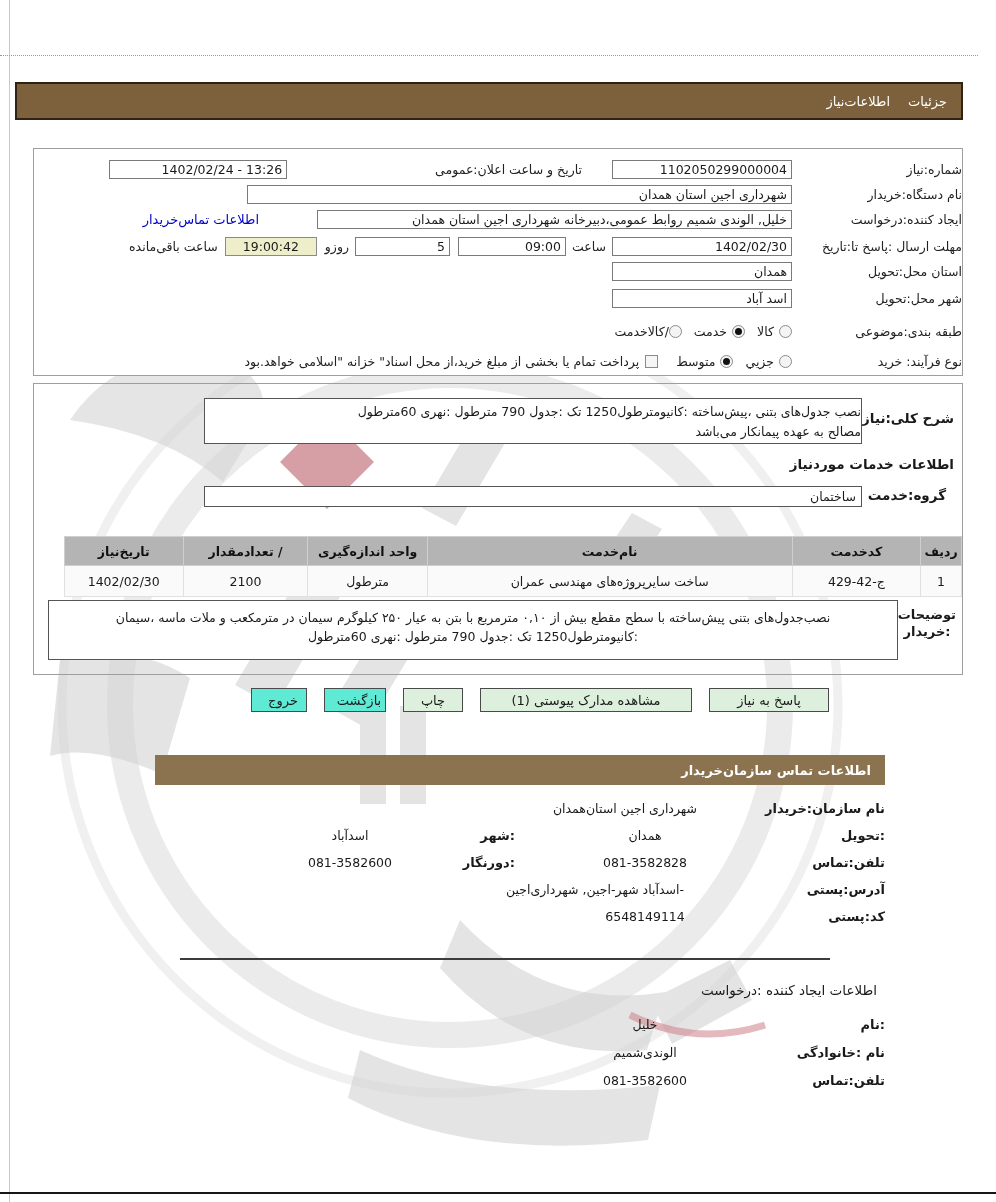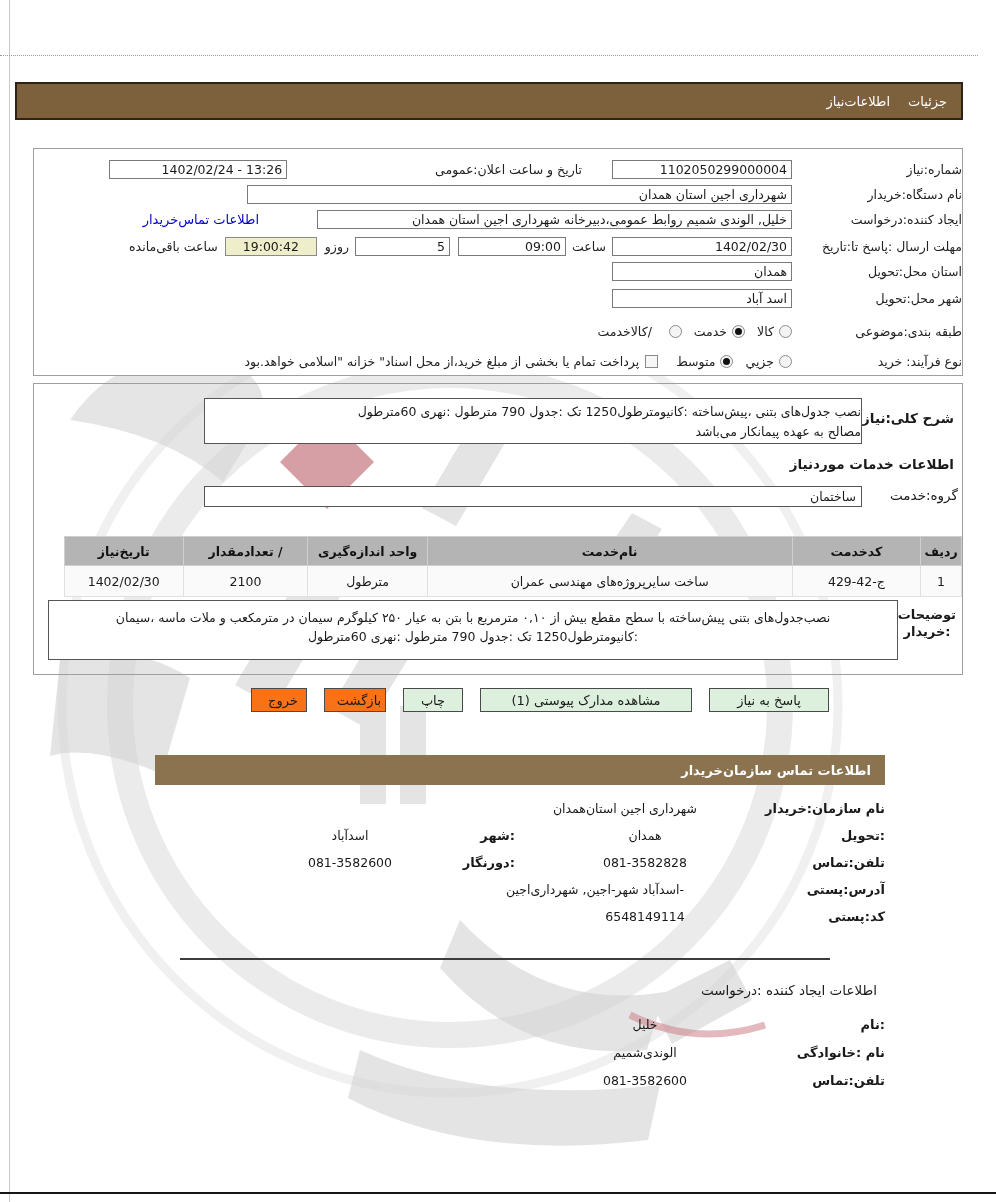--- a/index.html
+++ b/index.html
@@ -31,35 +31,35 @@
   .link{color:#0000cc;font-size:13px;cursor:pointer;}
   .count{background:#eeeecb;border:1px solid #8a8a8a;height:19px;box-sizing:border-box;display:flex;align-items:center;justify-content:center;font-size:12.5px;}
 
   .radio{width:13px;height:13px;border-radius:50%;border:1px solid #8a8a8a;background:#f4f4f4;position:relative;box-sizing:border-box;flex:none;}
   .radio.checked::after{content:"";position:absolute;left:2px;top:2px;right:2px;bottom:2px;border-radius:50%;background:#111;}
   .chk{width:13px;height:13px;border:1px solid #8a8a8a;background:#f6f6f6;box-sizing:border-box;flex:none;}
 
   .b{font-weight:bold;}
   .desc-box{position:absolute;right:100px;top:14px;width:658px;height:46px;border:1px solid #555;background:#fff;font-size:12.5px;line-height:20px;padding-top:3px;box-sizing:border-box;}
   .svc-head{position:absolute;right:8px;top:72px;font-weight:bold;font-size:13.5px;}
-  .grp-label{position:absolute;right:4px;top:103px;font-weight:normal;font-size:13.5px;}
+  .grp-label{position:absolute;right:16px;top:103px;font-weight:bold;font-size:13.5px;}
   .grp-box{position:absolute;right:100px;top:102px;width:658px;height:21px;border:1px solid #555;background:#fff;box-sizing:border-box;font-size:12.5px;display:flex;align-items:center;padding:0 5px;}
 
   table.svc{position:absolute;top:152px;right:0px;width:898px;border-collapse:collapse;font-size:12.5px;}
   table.svc th{background:#b4b4b4;font-weight:bold;color:#111;height:26px;border:1px solid #cfcfcf;text-align:center;}
   table.svc td{background:#fafafa;height:28px;border:1px solid #e0e0e0;text-align:center;}
 
   .notes-label{position:absolute;right:6px;top:222px;width:58px;text-align:center;font-weight:bold;font-size:13px;line-height:17px;}
   .notes-box{position:absolute;right:64px;top:216px;width:850px;height:60px;border:1px solid #555;background:#fff;text-align:center;font-size:12.5px;line-height:19px;padding-top:7px;box-sizing:border-box;}
 
   
   .btnrow{position:absolute;top:688px;right:167px;display:flex;gap:17px;z-index:1;}
   .btn{height:24px;border:1px solid #4a4a4a;display:flex;align-items:center;justify-content:center;font-size:13px;box-sizing:border-box;cursor:pointer;}
   .btn.green{background:#ddf0dd;}
-  .btn.pink{background:#f97316;padding-left:8px;}
+  .btn.pink{background:#5eead4;padding-left:8px;}
 
   
   .bar2{position:absolute;top:755px;right:111px;width:730px;height:30px;background:#8a734e;color:#fff;font-weight:bold;font-size:13px;display:flex;align-items:center;padding:0 14px;box-sizing:border-box;z-index:1;}
   .contact{position:absolute;top:795px;right:111px;width:730px;z-index:1;}
   .crow{display:flex;align-items:center;height:27px;padding-left:4px;}
   .c-label{width:140px;min-width:140px;font-weight:bold;text-align:right;font-size:13px;}
   .c-val{width:200px;text-align:center;font-size:12.5px;}
   .c-label2{width:90px;min-width:90px;font-weight:bold;text-align:right;font-size:13px;margin-right:30px;}
   .c-val2{width:150px;text-align:center;font-size:12.5px;}
   .divider{position:absolute;top:958px;right:166px;width:650px;border-top:2px solid #3c3c3c;z-index:1;}
@@ -161,21 +161,21 @@
         </div>
     </div>
 
     <div class="frow" style="margin-top:8px;">
       <span class="f-label">طبقه بندی:موضوعی</span>
       <span class="radio"></span>
       <span class="lbl" style="margin:0 5px 0 12px;">کالا</span>
       <span class="radio checked"></span>
       <span class="lbl" style="margin:0 5px 0 12px;">خدمت</span>
       <span class="radio"></span>
-      <span class="lbl" style="margin:0 17px;">/کالاخدمت</span>
+      <span class="lbl" style="margin:0 0;">/کالاخدمت</span>
     </div>
 
     <div class="frow" style="margin-top:5px;">
       <span class="f-label">نوع فرآیند: خرید</span>
       <span class="radio"></span>
       <span class="lbl" style="margin:0 5px 0 12px;">جزيي</span>
       <span class="radio checked"></span>
       <span class="lbl" style="margin:0 5px 0 18px;">متوسط</span>
       <span class="chk"></span>
       <span class="lbl" style="margin:0 6px;">پرداخت تمام یا بخشی از مبلغ خرید،از محل اسناد" خزانه "اسلامی خواهد.بود</span>

